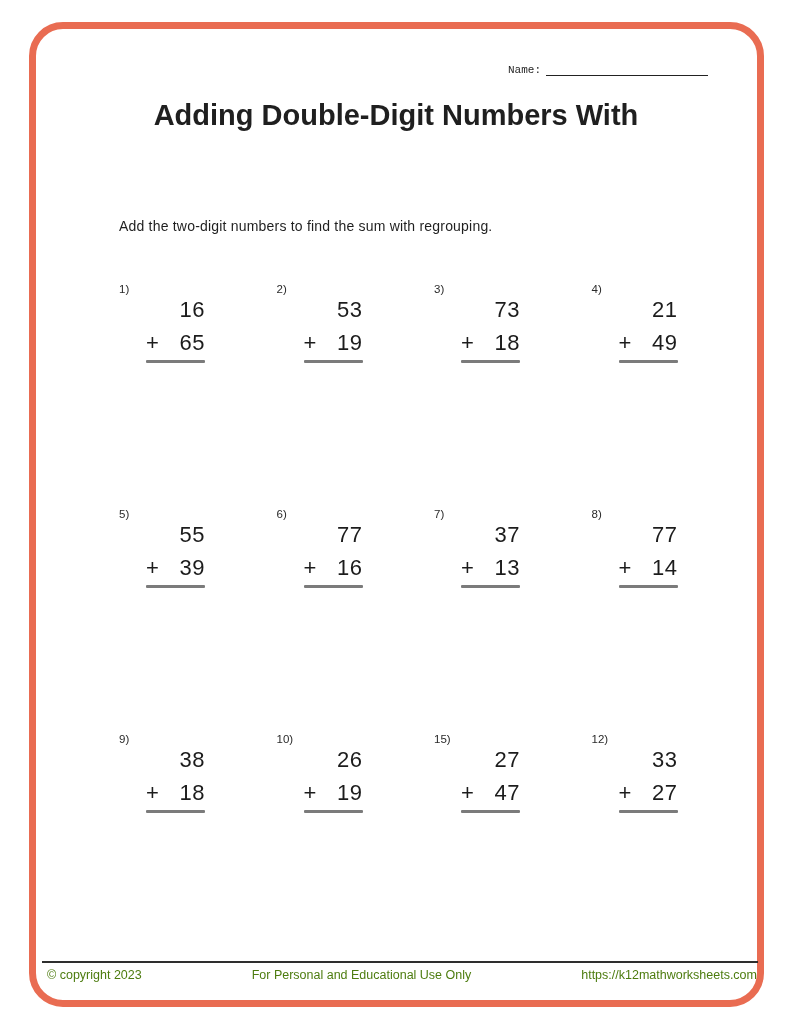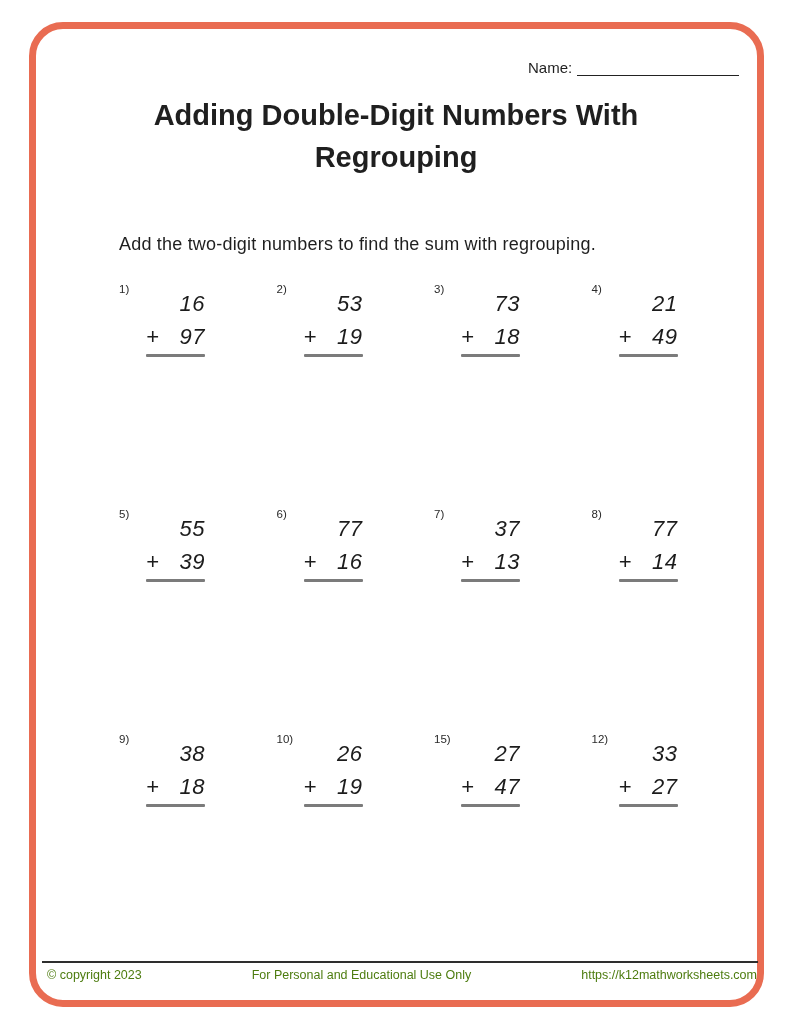--- a/index.html
+++ b/index.html
@@ -13,61 +13,62 @@
   }
   .frame {
     position: absolute;
     left: 29px; top: 22px;
     width: 735px; height: 985px;
     border: 7px solid var(--color-frame, #E96C52);
     border-radius: 34px;
   }
   .name-row {
     position: absolute;
-    top: 59px; left: 528px;
+    top: 59px; left: 508px;
     display: flex; align-items: flex-end;
-    font-size: 15px;
+    font-size: 11px;
+    font-family: Liberation Mono, monospace;
   }
   .name-line {
     display: inline-block;
     width: 162px; height: 17px;
     border-bottom: 1.5px solid #222222;
     margin-left: 5px;
   }
   .title {
     position: absolute;
     top: 94px; left: 0;
     width: 792px;
     text-align: center;
     font-size: 29px;
     font-weight: 700;
     line-height: 42px;
   }
   .title .tline { display: block; }
   .instruction {
     position: absolute;
-    top: 234px; left: 119px;
-    font-size: 18px;
+    top: 218px; left: 119px;
+    font-size: 14px;
     letter-spacing: 0.2px;
   }
   .grid {
     position: absolute;
     left: 119px; top: 283px;
     display: grid;
     grid-template-columns: repeat(4, 157.5px);
     row-gap: 158px;
   }
   .problem { display: flex; height: 67px; }
   .pnum {
     font-size: 11.5px;
     width: 27px;
     flex: none;
     color: #2a2a2a;
   }
-  .pcol { width: 59px; flex: none; margin-top: 8px; font-style: italic; }
+  .pcol { width: 59px; flex: none; margin-top: 14px; }
   .top-addend {
     text-align: right;
     font-size: 22px;
     line-height: 25px;
     letter-spacing: 0.5px;
     color: #1c1c1c;
   }
   .brow {
     display: flex;
     justify-content: space-between;
@@ -106,34 +107,33 @@
 <div class="sheet">
   <div class="frame"></div>
 
   <div class="name-row">
     <span>Name:</span>
     <span class="name-line"></span>
   </div>
 
   <h1 class="title">
     <span class="tline">Adding Double-Digit Numbers With</span>
-    <span class="tline">Regrouping</span>
   </h1>
 
   <p class="instruction">Add the two-digit numbers to find the sum with regrouping.</p>
 
   <div class="grid">
 
     <div class="problem">
       <span class="pnum">1)</span>
       <div class="pcol">
         <div class="top-addend">16</div>
         <div class="brow">
           <span class="plus">+</span>
-          <span>97</span>
+          <span>65</span>
         </div>
         <div class="sum-line"></div>
       </div>
     </div>
 
     <div class="problem">
       <span class="pnum">2)</span>
       <div class="pcol">
         <div class="top-addend">53</div>
         <div class="brow">

